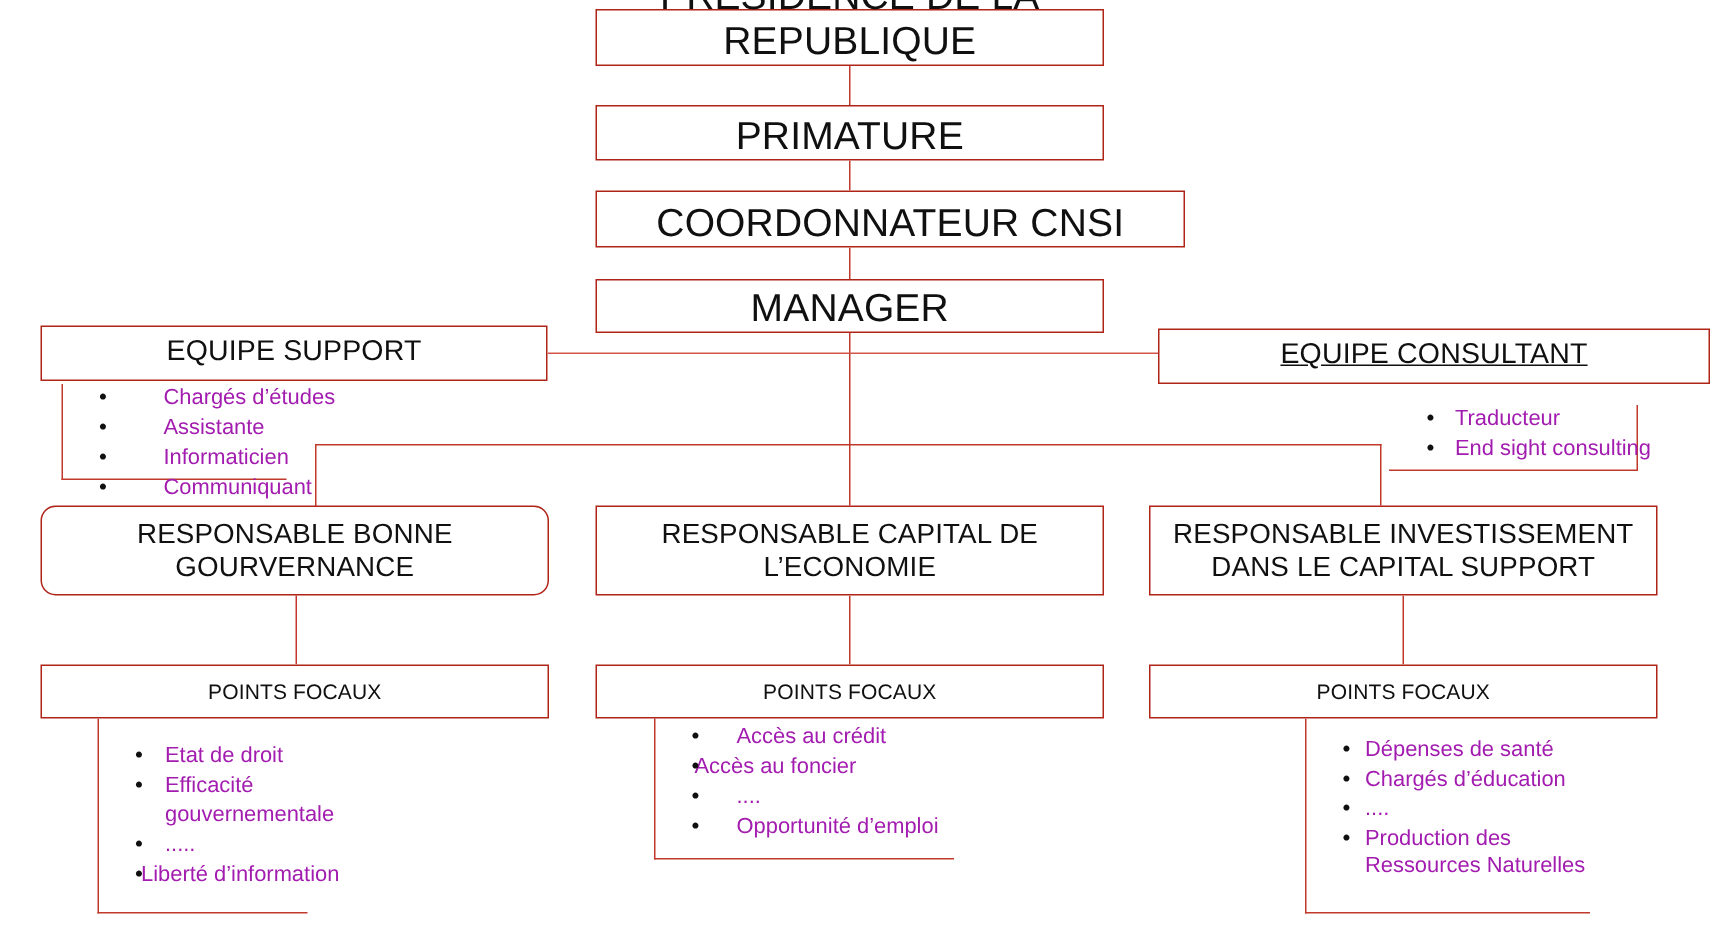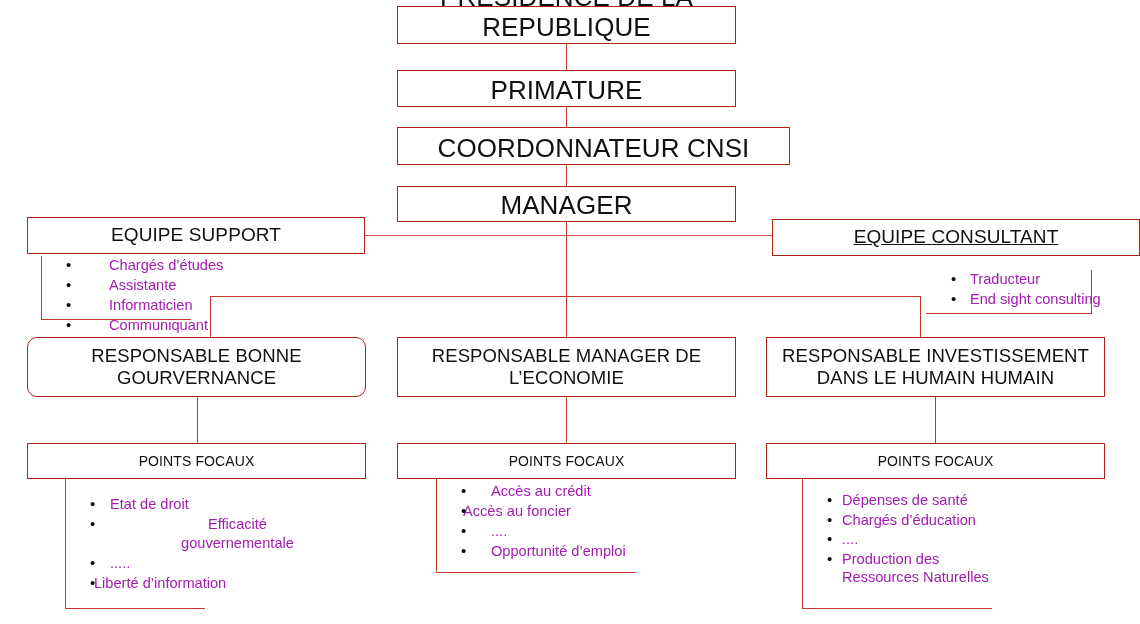--- a/index.html
+++ b/index.html
@@ -165,63 +165,63 @@
       <li style="padding-left:44px;">Traducteur</li>
       <li style="padding-left:44px;">End sight consulting</li>
     </ul>
   </div>
 
   <div class="box box-resp" style="left:27px; top:337px; width:339px; height:60px;border-radius:10px;">
     <span class="cap">RESPONSABLE BONNE GOURVERNANCE</span>
   </div>
 
   <div class="box box-resp" style="left:397px; top:337px; width:339px; height:60px;">
-    <span class="cap">RESPONSABLE MANAGER DE L’ECONOMIE</span>
+    <span class="cap">RESPONSABLE CAPITAL DE L’ECONOMIE</span>
   </div>
 
   <div class="box box-resp" style="left:766px; top:337px; width:339px; height:60px;">
-    <span class="cap">RESPONSABLE INVESTISSEMENT DANS LE HUMAIN HUMAIN</span>
+    <span class="cap">RESPONSABLE INVESTISSEMENT DANS LE CAPITAL SUPPORT</span>
   </div>
 
   <div class="box box-pf" style="left:27px; top:443px; width:339px; height:36px;">
     <span class="cap">POINTS FOCAUX</span>
   </div>
 
   <div class="box box-pf" style="left:397px; top:443px; width:339px; height:36px;">
     <span class="cap">POINTS FOCAUX</span>
   </div>
 
   <div class="box box-pf" style="left:766px; top:443px; width:339px; height:36px;">
     <span class="cap">POINTS FOCAUX</span>
   </div>
 
   <div class="callout" style="left:65px; top:479px; width:140px; height:130px;">
     <span class="brk-v"></span>
     <span class="brk-h" style="width:140px;"></span>
     <ul class="blist" style="top:16px; width:300px;">
       <li style="padding-left:45px;">Etat de droit</li>
-      <li style="padding-left:45px;text-align:center;">Efficacité
+      <li style="padding-left:45px;">Efficacité
 gouvernementale</li>
       <li style="padding-left:45px;">.....</li>
       <li style="padding-left:29px;">Liberté d’information</li>
     </ul>
   </div>
 
   <div class="callout" style="left:436px; top:467px; width:200px; height:106px;">
     <span class="brk-v"></span>
     <span class="brk-h" style="width:200px;"></span>
     <ul class="blist" style="top:15px; width:300px;">
       <li style="padding-left:55px;">Accès au crédit</li>
       <li style="padding-left:27px;">Accès au foncier</li>
       <li style="padding-left:55px;">....</li>
       <li style="padding-left:55px;">Opportunité d’emploi</li>
     </ul>
   </div>
 
-  <div class="callout" style="left:802px; top:479px; width:190px; height:130px;">
+  <div class="callout" style="left:870px; top:479px; width:190px; height:130px;">
     <span class="brk-v"></span>
     <span class="brk-h" style="width:190px;"></span>
     <ul class="blist tight" style="top:12px; width:300px;">
       <li style="padding-left:40px;">Dépenses de santé</li>
       <li style="padding-left:40px;">Chargés d’éducation</li>
       <li style="padding-left:40px;">....</li>
       <li style="padding-left:40px;">Production des
 Ressources Naturelles</li>
     </ul>
   </div>

